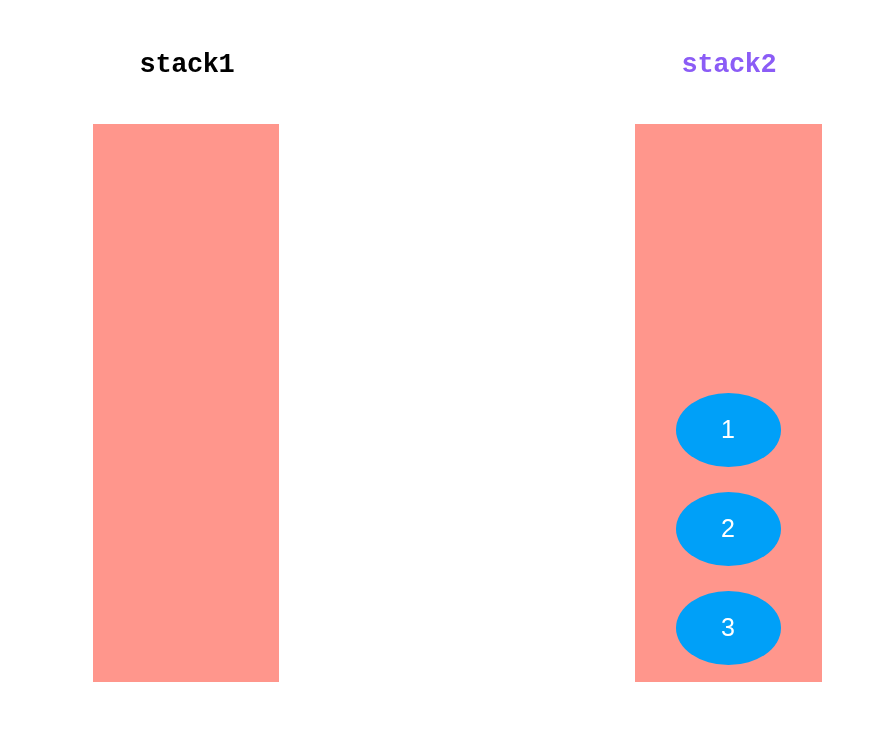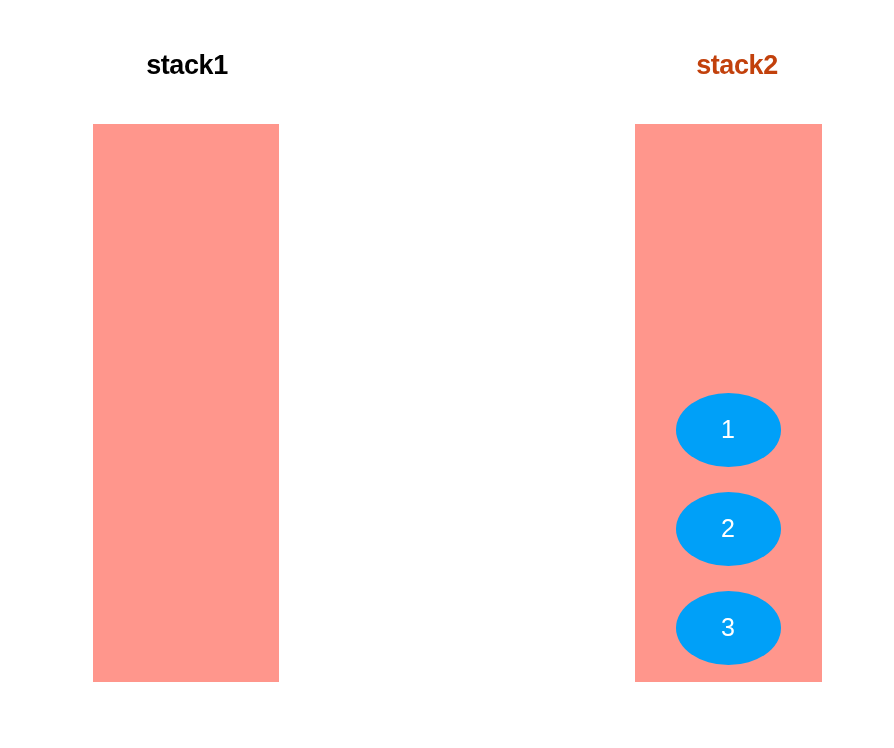--- a/index.html
+++ b/index.html
@@ -13,21 +13,21 @@
   }
   #canvas {
     position: relative;
     width: 894px;
     height: 748px;
     background: #ffffff;
     overflow: hidden;
   }
   .stack-label {
     position: absolute;
-    font-family: Liberation Sans, sans-serif;
+    font-family: Liberation Mono, monospace;
     font-weight: bold;
     font-size: 27px;
     line-height: 1;
     color: #000000;
     letter-spacing: -0.4px;
     text-align: center;
     white-space: nowrap;
     transform: translateX(-50%);
     user-select: none;
   }
@@ -68,21 +68,21 @@
 </style>
 </head>
 <body>
 
 <div id="canvas" style="width: 894px; height: 748px; background: rgb(255, 255, 255);">
     <div class="stack-label" style="left: 187px; top: 52px; color: rgb(0, 0, 0);">stack1</div>
     <div class="stack-column" style="left: 93px; top: 124px; width: 186px; height: 558px;">
       <div class="stack-body" style="background: rgb(255, 150, 140);"></div>
       <div class="stack-items"></div>
     </div>
-    <div class="stack-label" style="left: 729px; top: 52px; color: #c2410c; margin-left: 8px;">stack2</div>
+    <div class="stack-label" style="left: 729px; top: 52px; color: #8b5cf6;">stack2</div>
     <div class="stack-column" style="left: 635px; top: 124px; width: 187px; height: 558px;">
       <div class="stack-body" style="background: rgb(255, 150, 140);"></div>
       <div class="stack-items">
         <div class="stack-item" style="width: 105px; height: 74px; left: 40.5px; top: 269px; background: rgb(0, 160, 248);">
           <span class="stack-item-label" style="color: rgb(255, 255, 255);">1</span>
         </div>
         <div class="stack-item" style="width: 105px; height: 74px; left: 40.5px; top: 368px; background: rgb(0, 160, 248);">
           <span class="stack-item-label" style="color: rgb(255, 255, 255);">2</span>
         </div>
         <div class="stack-item" style="width: 105px; height: 74px; left: 40.5px; top: 467px; background: rgb(0, 160, 248);">

